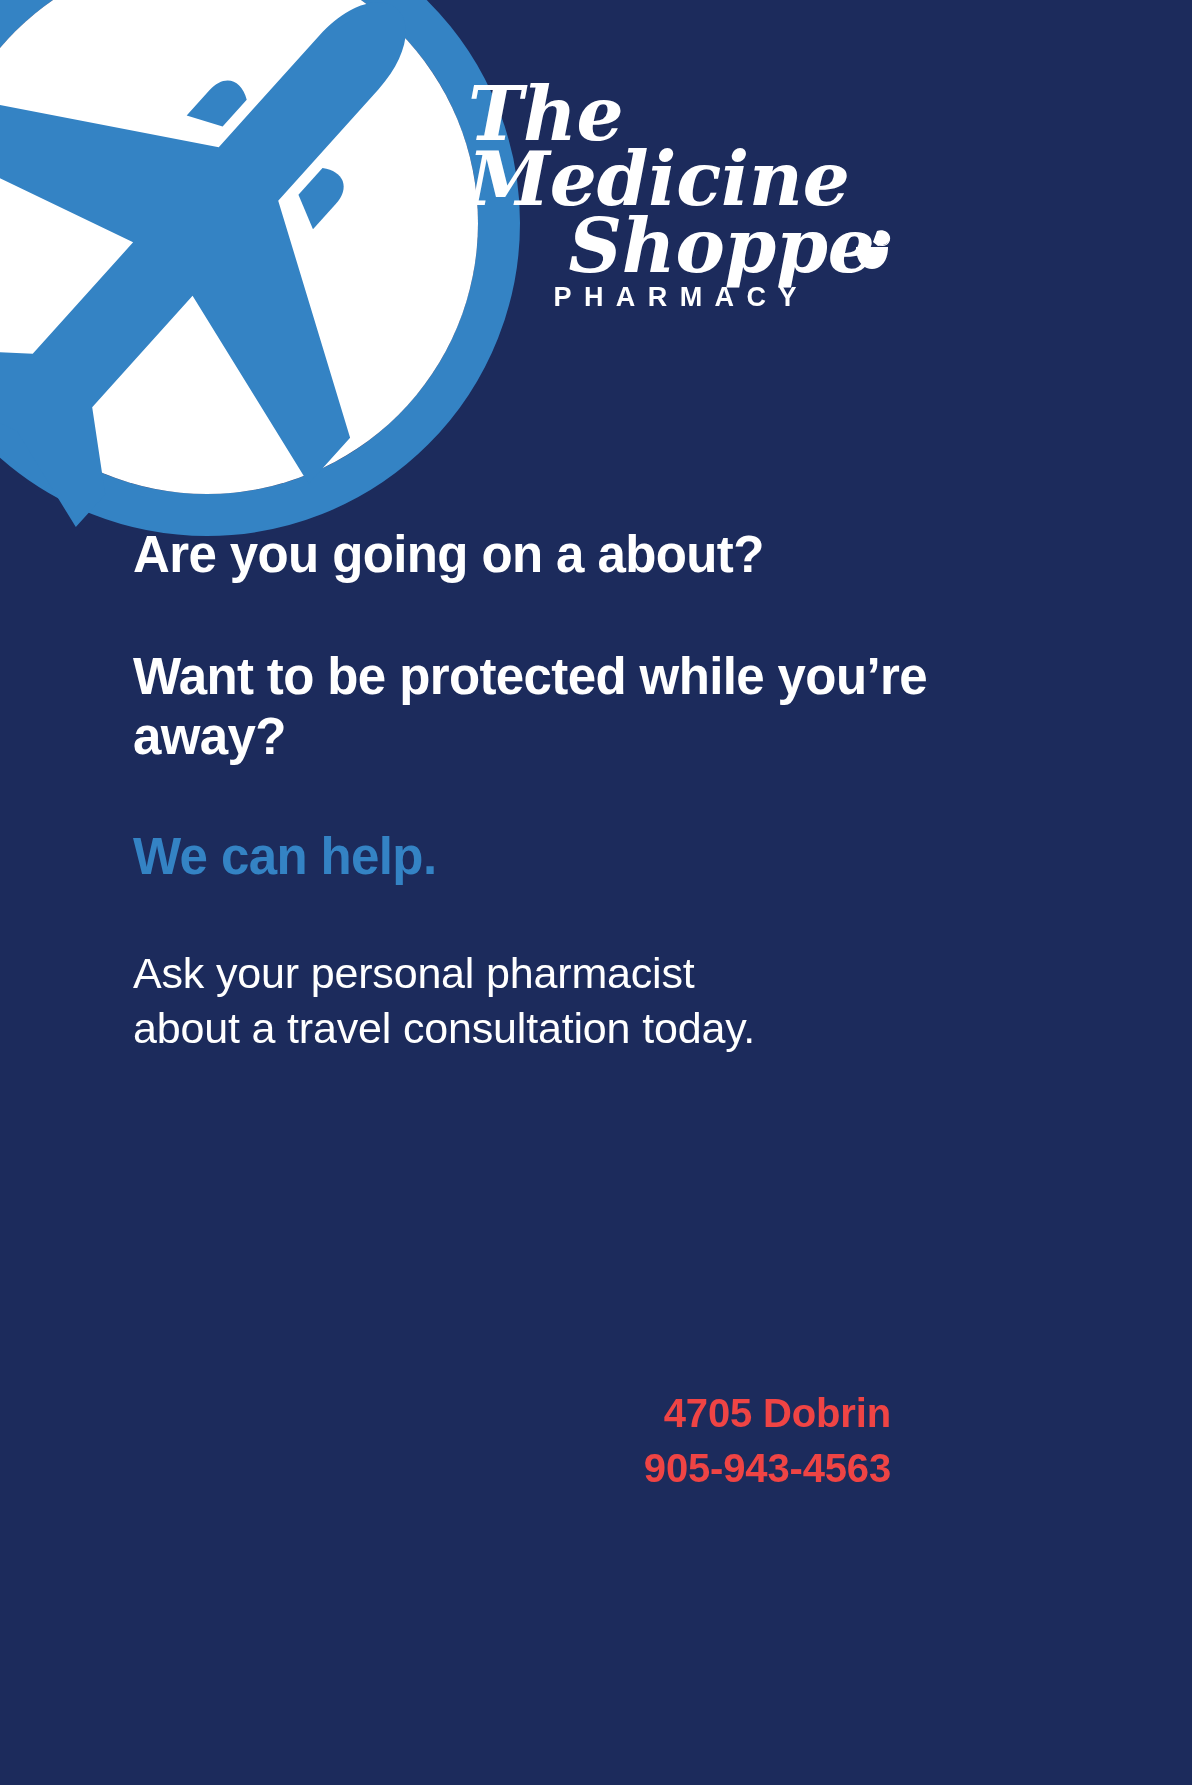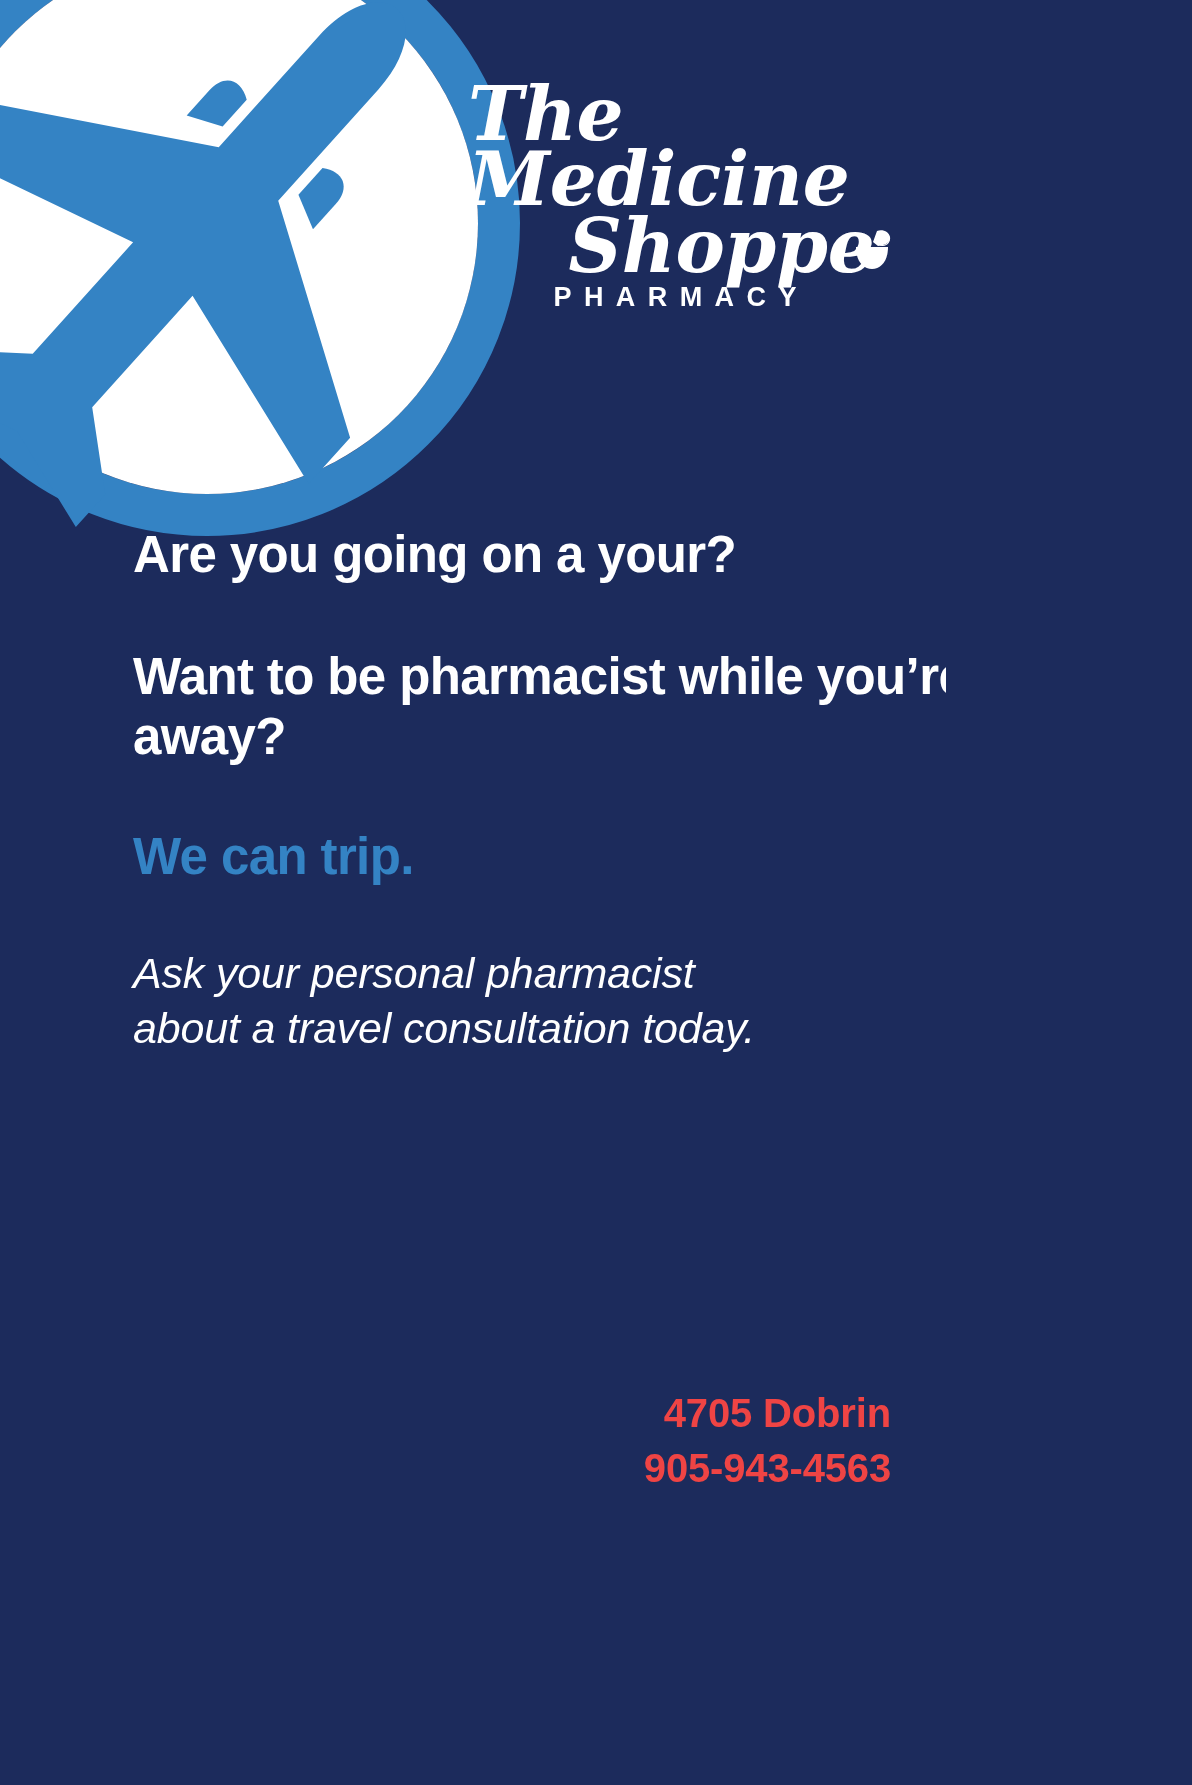--- a/index.html
+++ b/index.html
@@ -119,21 +119,21 @@
   }
 
   .bodycopy {
     color:#ffffff;
     font-family:"Liberation Sans", sans-serif;
     font-weight:300;
     font-size:43px;
     line-height:1.28;
     letter-spacing:-0.004em;
   }
-  .bodycopy span { display:block;font-style:italic; }
+  .bodycopy span { display:block; }
 
   
   .address {
     position:absolute;
     right:55px;
     bottom:290px;
     text-align:right;
     color:#ef4444;
     font-family:"Liberation Sans", sans-serif;
     font-weight:700;
@@ -194,28 +194,28 @@
             <path fill="#ffffff" d="M 27 2 C 33 0 39 3 40 8 C 41 12 37 15 33 16 L 28 17 L 23 13 Z"></path>
           </svg>
         </span>
       </span>
     </span>
     <span class="logo-pharmacy">PHARMACY</span>
   </div>
 
   <div class="content">
 
-    <div class="headline headline-1">Are you going on a your?</div>
+    <div class="headline headline-1">Are you going on a about?</div>
 
     <div class="headline headline-2">
-      <span>Want to be pharmacist</span>
+      <span>Want to be protected</span>
       <span>while you’re away?</span>
     </div>
 
-    <div class="tagline">We can trip.</div>
+    <div class="tagline">We can help.</div>
 
     <div class="bodycopy">
       <span>Ask your personal pharmacist</span>
       <span>about a travel consultation today.</span>
     </div>
 
   </div>
 
   <div class="address">
     <span>4705 Dobrin</span>

